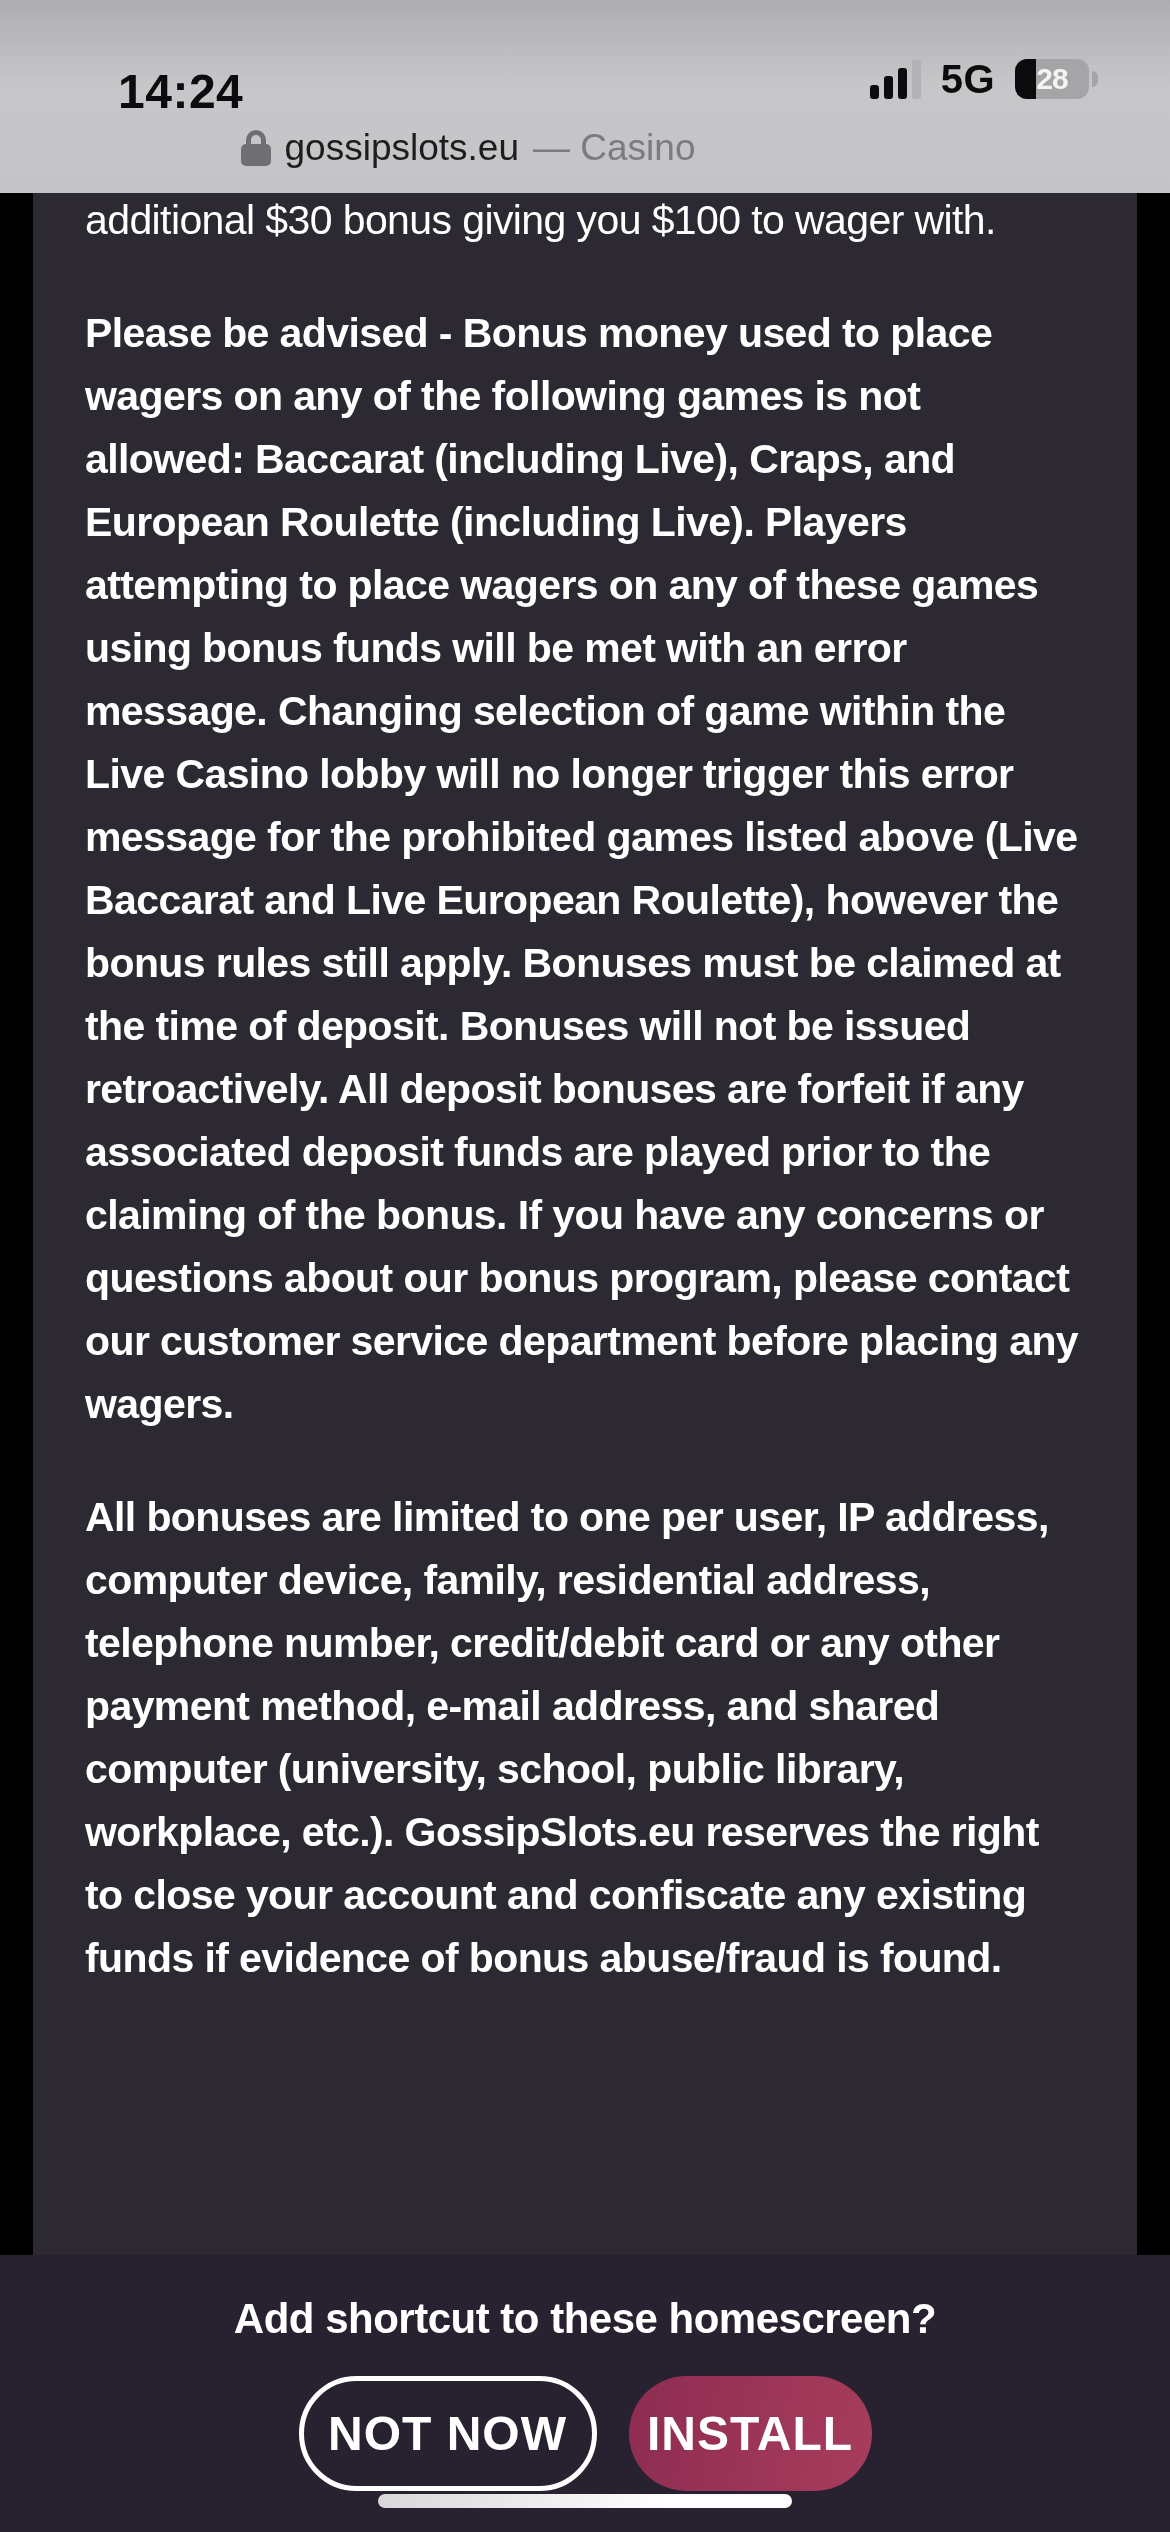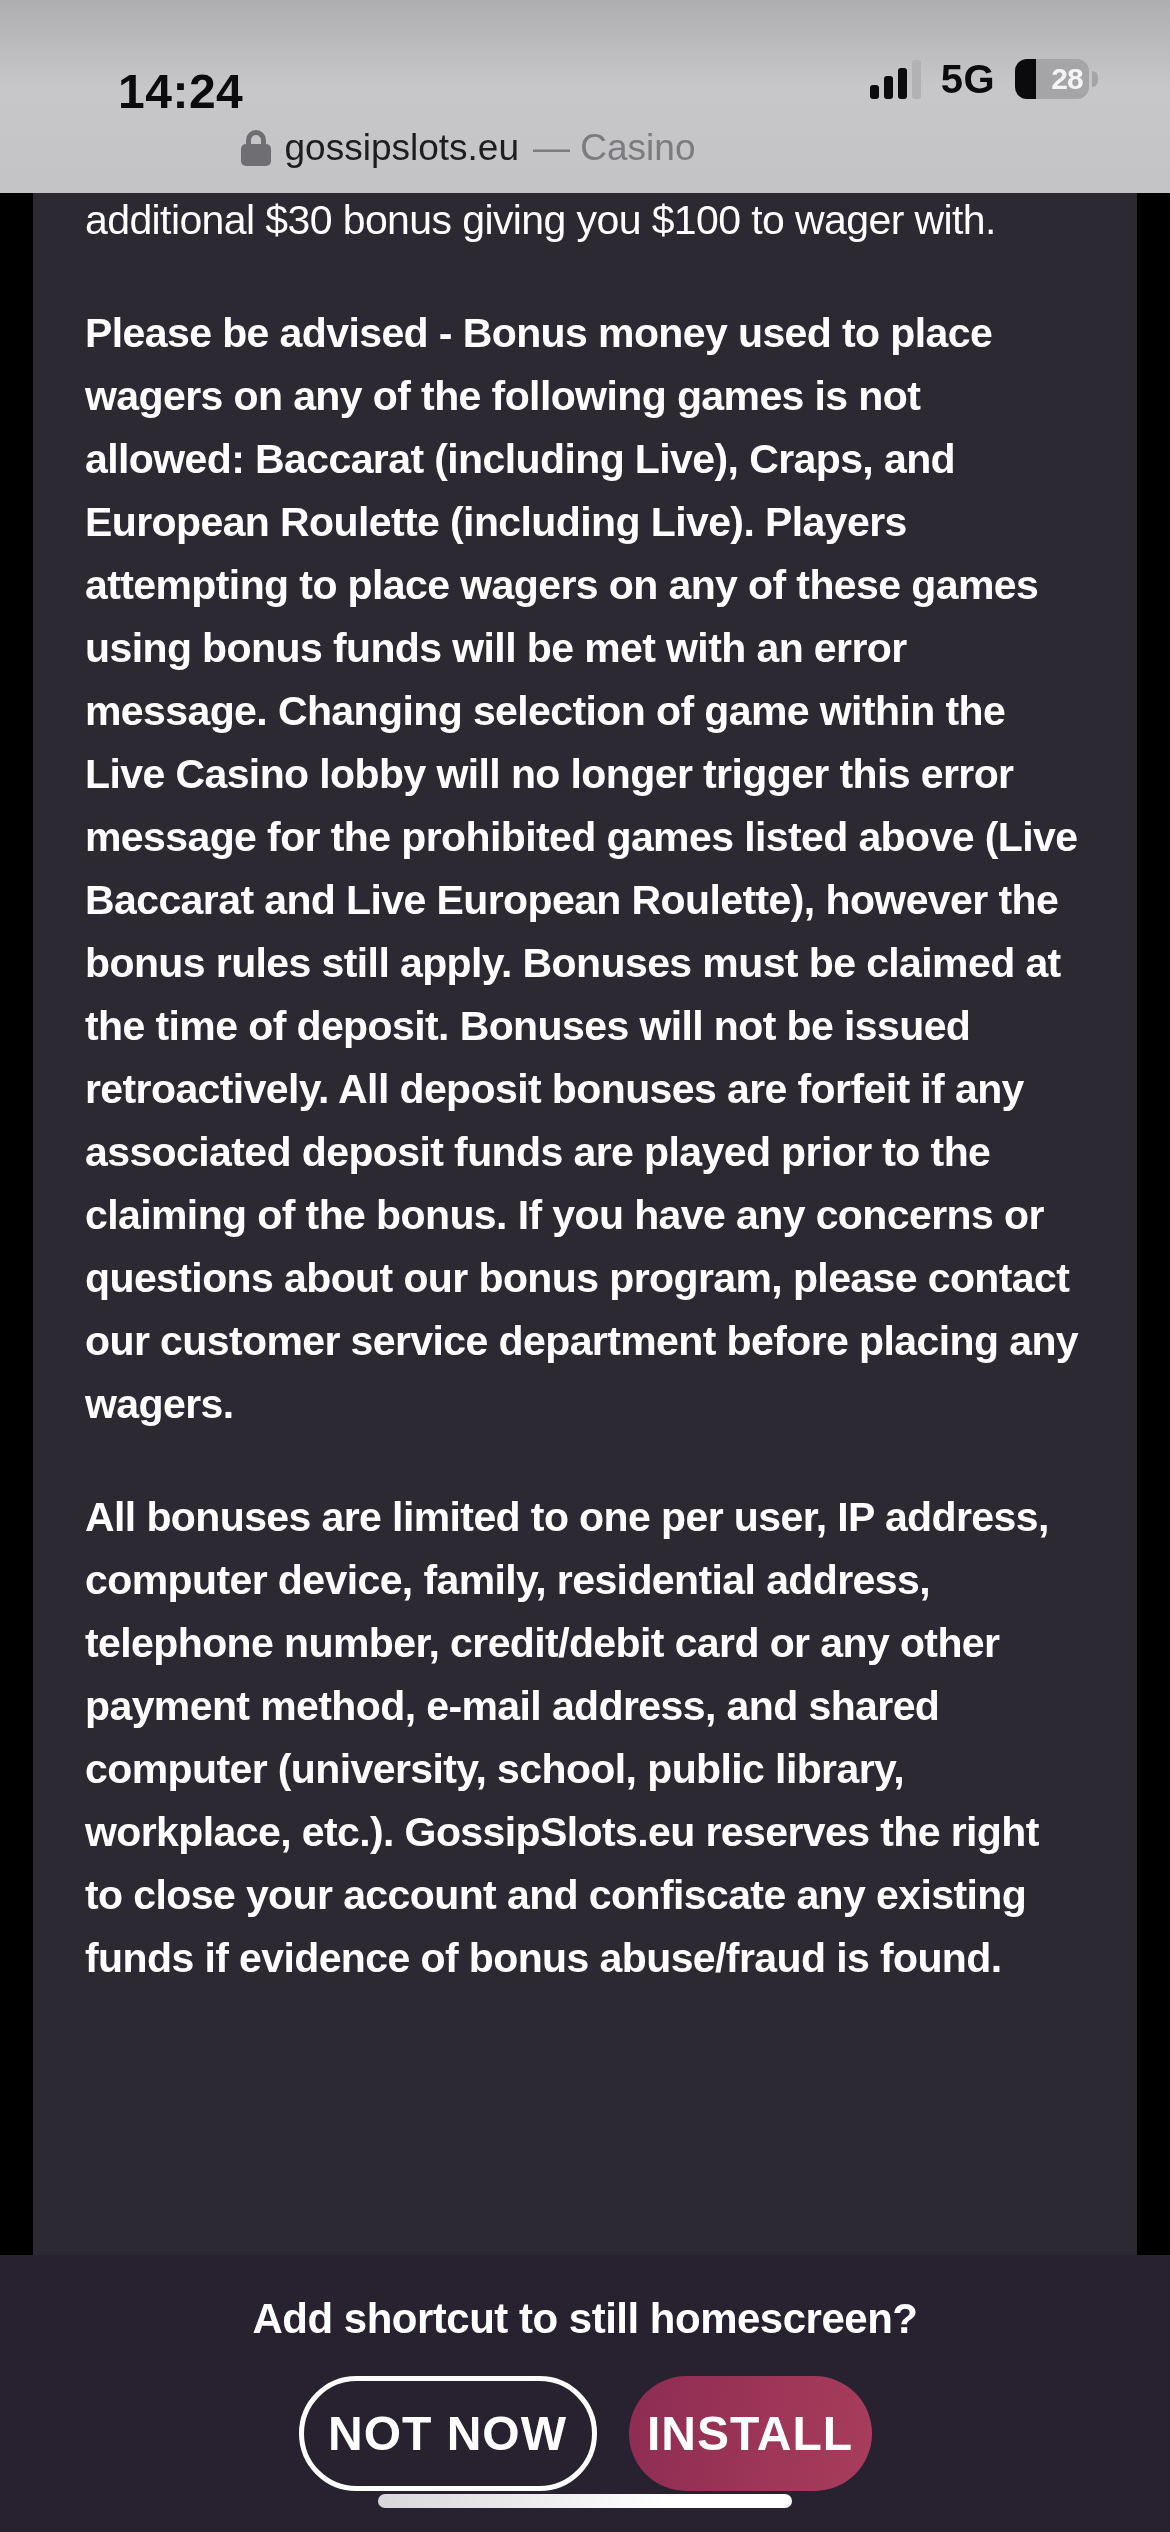--- a/index.html
+++ b/index.html
@@ -34,21 +34,21 @@
   .signal .b4{height:39px;background:#b2b1b4;}
   .net-label{font-size:40px;font-weight:600;color:#0c0c0e;letter-spacing:0.5px;}
   .battery{
     position:relative;width:74px;height:40px;border-radius:12px;
     background:#a5a4a7;overflow:hidden;
   }
   .battery .fill{position:absolute;left:0;top:0;bottom:0;width:28%;background:#0b0b0d;}
   .battery .pct{
     position:absolute;left:0;top:0;width:100%;height:100%;
     display:flex;align-items:center;justify-content:center;
-    font-size:30px;font-weight:700;color:rgba(255,255,255,0.88);letter-spacing:-1px;margin-left:15px;
+    font-size:30px;font-weight:700;color:rgba(255,255,255,0.88);letter-spacing:-1px;
   }
   .battery-cap{
     width:6px;height:16px;background:#a5a4a7;
     border-radius:0 6px 6px 0;margin-left:3px;
   }
   .battery-wrap{display:flex;align-items:center;}
 
   .url-row{
     position:absolute;top:122px;left:0;width:936px;height:52px;
     display:flex;align-items:center;justify-content:center;gap:14px;
@@ -144,19 +144,19 @@
   </div>
 </div>
 
 <div class="content">
   <p class="regular">additional $30 bonus giving you $100 to wager with.</p>
   <p class="bold">Please be advised - Bonus money used to place wagers on any of the following games is not allowed: Baccarat (including Live), Craps, and European Roulette (including Live). Players attempting to place wagers on any of these games using bonus funds will be met with an error message. Changing selection of game within the Live Casino lobby will no longer trigger this error message for the prohibited games listed above (Live Baccarat and Live European Roulette), however the bonus rules still apply. Bonuses must be claimed at the time of deposit. Bonuses will not be issued retroactively. All deposit bonuses are forfeit if any associated deposit funds are played prior to the claiming of the bonus. If you have any concerns or questions about our bonus program, please contact our customer service department before placing any wagers.</p>
   <p class="bold">All bonuses are limited to one per user, IP address, computer device, family, residential address, telephone number, credit/debit card or any other payment method, e-mail address, and shared computer (university, school, public library, workplace, etc.). GossipSlots.eu reserves the right to close your account and confiscate any existing funds if evidence of bonus abuse/fraud is found.</p>
 </div>
 
 <div class="banner">
-  <div class="banner-title">Add shortcut to still homescreen?</div>
+  <div class="banner-title">Add shortcut to these homescreen?</div>
   <div class="banner-buttons">
     <div class="btn btn-not-now">NOT NOW</div>
     <div class="btn btn-install">INSTALL</div>
   </div>
   <div class="home-indicator"></div>
 </div>
 
 </body></html>

